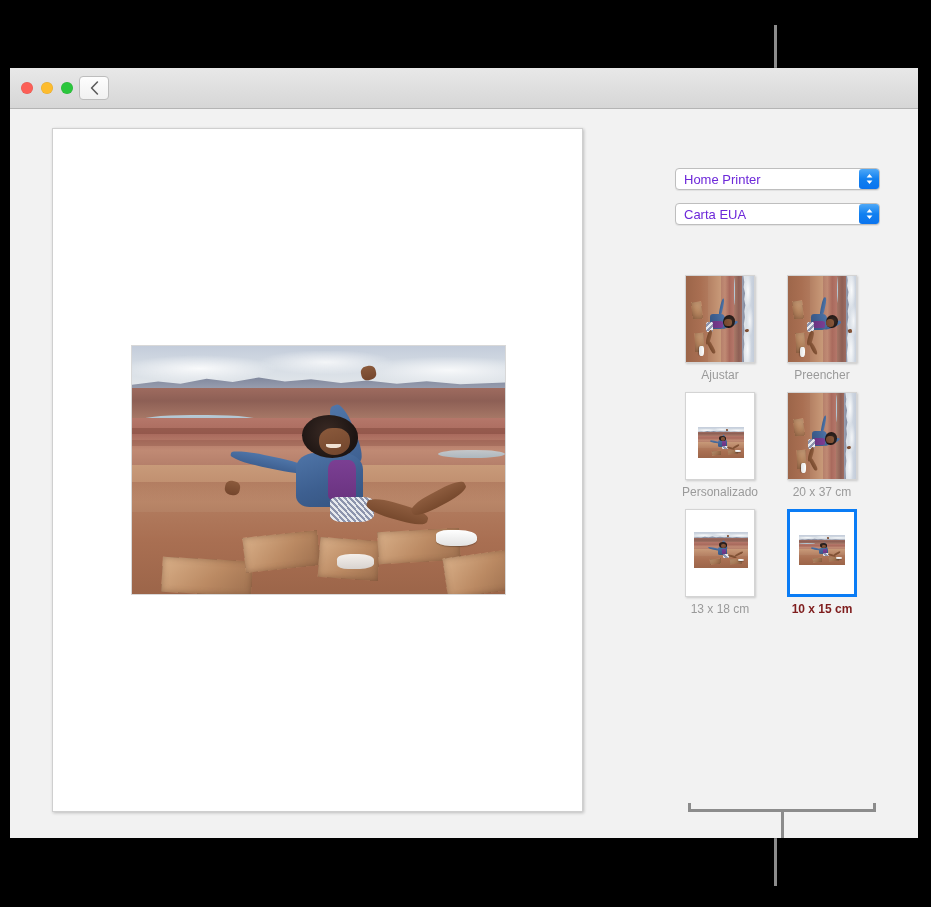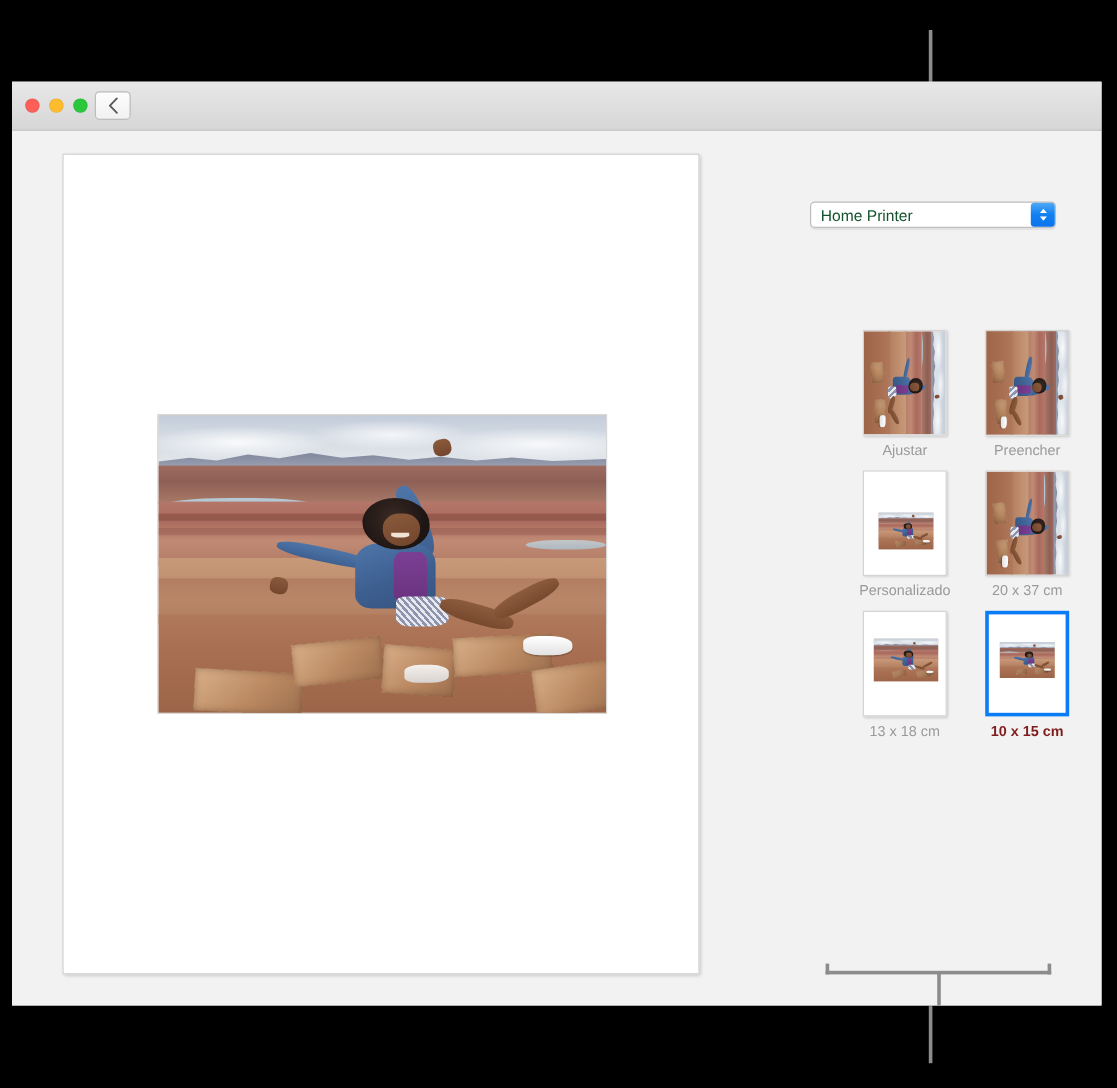--- a/index.html
+++ b/index.html
@@ -124,21 +124,21 @@
     border: 1px solid #bebebe;
     border-radius: 4px;
     box-sizing: border-box;
     box-shadow: 0 1px 1px rgba(0,0,0,.07);
     cursor: default;
   }
   .popup .popup-label {
     position: absolute;
     left: 8px; top: 3px;
     font-size: 13px;
-    color: #14532d;
+    color: #6d28d9;
     white-space: nowrap;
   }
   .popup .popup-arrows {
     position: absolute;
     right: 0px; top: 0px;
     width: 20px; height: 20px;
     margin: 0px;
     border-radius: 3px;
     background: linear-gradient(to bottom,#4ea8f7 0%, #1180f0 50%, #0b74ee 100%);
     display: flex; align-items: center; justify-content: center;
@@ -149,21 +149,20 @@
 
   
   #preset-grid {
     position: absolute;
     left: 43px; top: 166px;
     width: 220px;
   }
   .preset-row {
     display: flex;
     gap: 18px;
-    justify-content: flex-end;
   }
   .preset {
     width: 84px;
     margin-bottom: 10px;
     cursor: default;
   }
   .preset-frame {
     width: 70px;
     height: 88px;
     margin: 0 auto;
@@ -423,20 +422,29 @@
       <div class="popup" id="popup-printer">
         <span class="popup-label">Home Printer</span>
         <span class="popup-arrows">
           <svg width="9" height="14" viewBox="0 0 9 14">
             <path d="M4.5 2 L7.4 5.6 L1.6 5.6 Z" fill="#ffffff"></path>
             <path d="M4.5 12 L7.4 8.4 L1.6 8.4 Z" fill="#ffffff"></path>
           </svg>
         </span>
       </div>
 
+      <div class="popup" id="popup-paper">
+        <span class="popup-label">Carta EUA</span>
+        <span class="popup-arrows">
+          <svg width="9" height="14" viewBox="0 0 9 14">
+            <path d="M4.5 2 L7.4 5.6 L1.6 5.6 Z" fill="#ffffff"></path>
+            <path d="M4.5 12 L7.4 8.4 L1.6 8.4 Z" fill="#ffffff"></path>
+          </svg>
+        </span>
+      </div>
 
 
       <div id="preset-grid">
 
         <div class="preset-row">
           <div class="preset">
             <div class="preset-frame">
               <div class="thumb-photo thumb-rot" style="left:-9px; top:9px; width:86px; height:68px;">
                 <div class="scene">
                     <div class="sky"></div>

